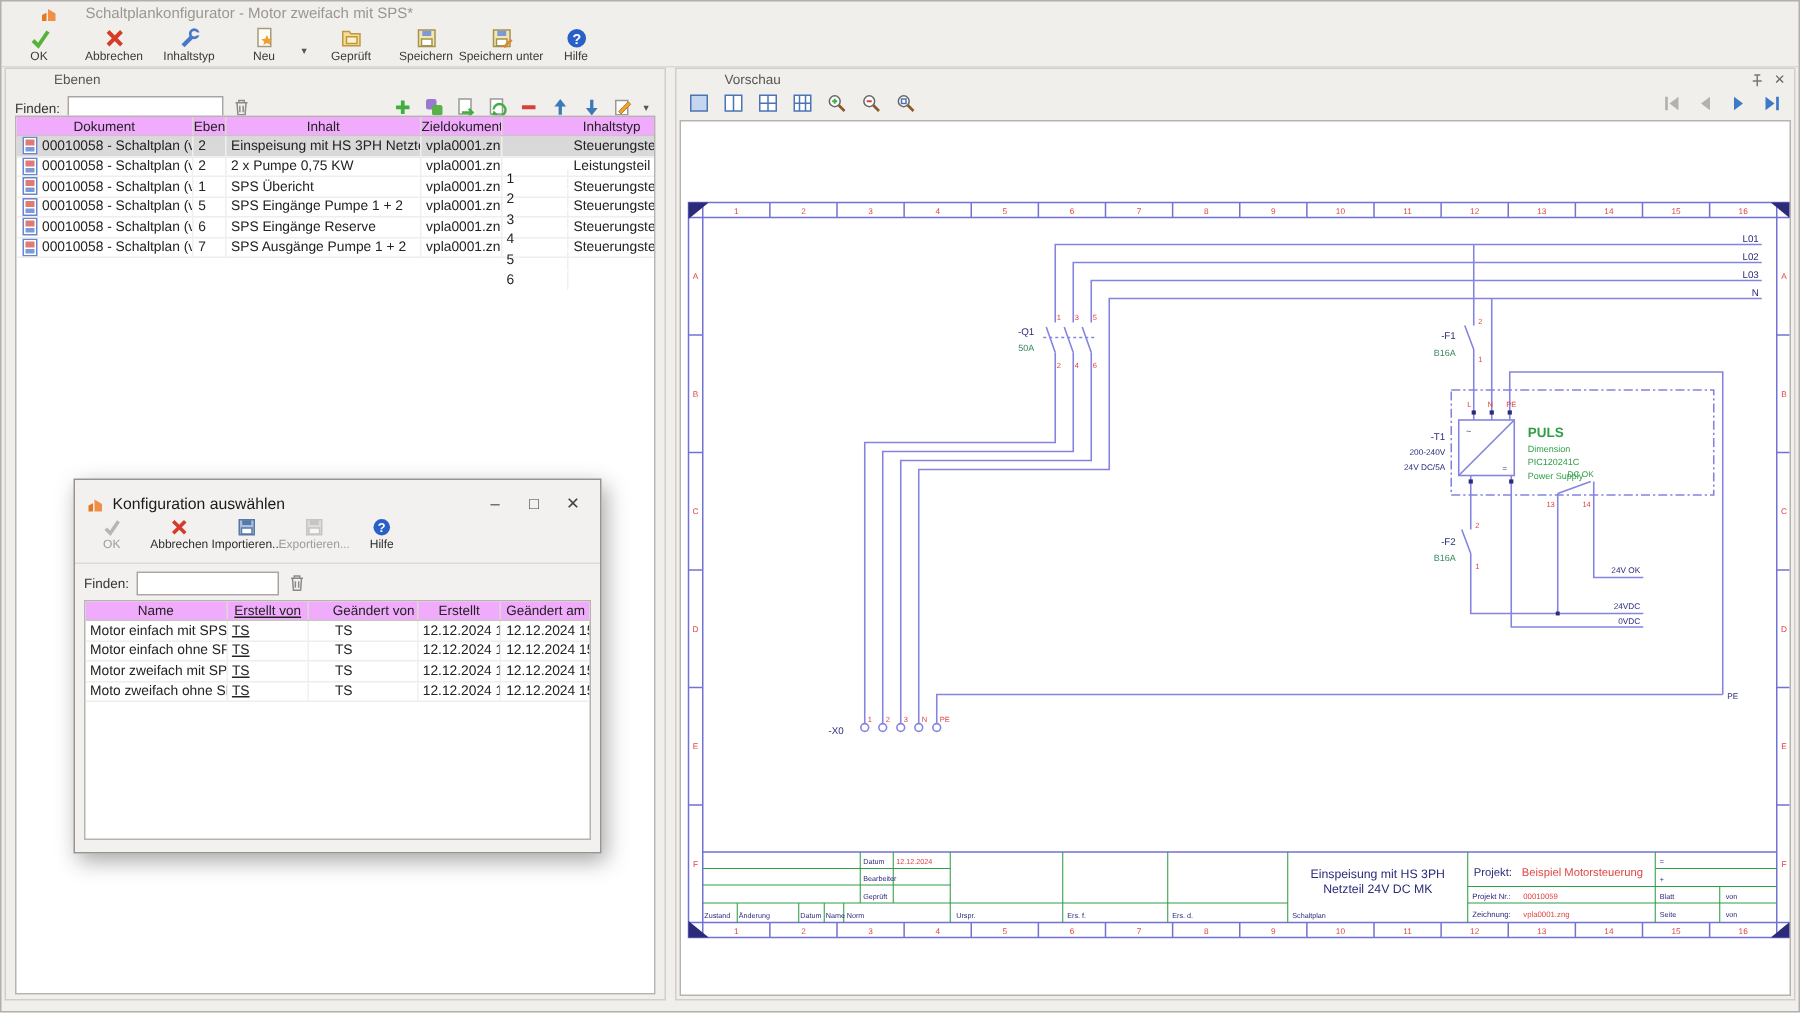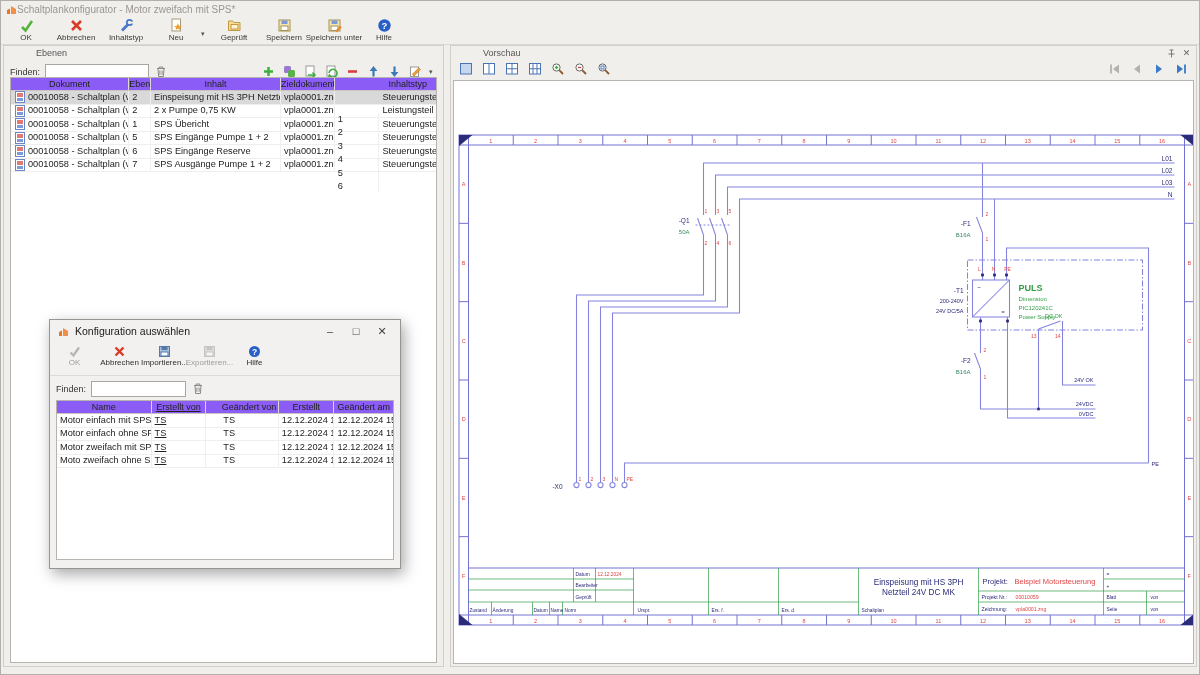--- a/index.html
+++ b/index.html
@@ -1,20 +1,20 @@
 <!DOCTYPE html>
 <html style="--wire: #8484e0; --frame: #7272d4; --sred: #e04545; --sgreen: #2f9e44; --snavy: #2b2b7a; --rating: #3c8a64; --sel: #d9d9d9; --accent: #3a6cc8;"><head>
 <meta charset="utf-8">
 <style>
   * { margin:0; padding:0; box-sizing:border-box; }
   html,body { width:1200px; height:675px; overflow:hidden; }
   body { font-family:"Liberation Sans", sans-serif; background:#f1efec; border:1px solid #b3afaa; position:relative; color:#222; }
 
   
-  .titlebar { height:16px; display:flex; align-items:center; gap:0; padding-left:5px; color:#9b9691; font-size:10px; }
+  .titlebar { height:16px; display:flex; align-items:center; gap:19px; padding-left:5px; color:#9b9691; font-size:10px;margin-left:21px; }
   
   .maintoolbar { height:28px; display:flex; align-items:flex-start; padding-top:1px; border-bottom:1px solid #dcd8d3; position:relative; }
   .tbtn { width:50px; display:flex; flex-direction:column; align-items:center; font-size:8px; color:#3a3a3a; white-space:nowrap; cursor:default; }
   .tbtn .ticon { height:15px; display:flex; align-items:center; justify-content:center; }
   .caret { font-size:7px; color:#555; align-self:center; margin-top:6px; width:8px; }
 
   
   .panel { position:absolute; top:44px; bottom:7px; background:#f1efec; border:1px solid #d2cfca; }
   #ebenen-panel { left:2px; width:441px; }
   #vorschau-panel { left:449px; right:2px; }
@@ -23,21 +23,21 @@
   .capicon { width:11px; height:11px; display:flex; align-items:center; justify-content:center; color:#666; font-size:9px; margin-left:4px; }
 
   .findrow { height:25px; display:flex; align-items:center; padding:0 6px; gap:5px; font-size:9px; color:#333; }
   .findinput { width:104px; height:16px; border:1px solid #a9a6a2; background:#fff; font-size:9px; padding:0 2px; font-family:"Liberation Sans",sans-serif; }
   .iconstrip { display:flex; align-items:center; gap:7px; margin-left:auto; }
   .mini { width:14px; height:14px; display:flex; align-items:center; justify-content:center; }
 
   
   .datatable { position:absolute; left:6px; right:6px; background:#fff; border:1px solid #b7b4b0; font-size:9.2px; overflow:hidden; }
   #ebenen-table { top:31px; bottom:3px; }
-  .thead { display:flex; background:#8b5cf6; border-bottom:1px solid #c9c6c2; height:13px; }
+  .thead { display:flex; background:#f0abfc; border-bottom:1px solid #c9c6c2; height:13px; }
   .thcell { text-align:center; font-size:9px; color:#222; border-right:1px solid #dbd8d4; overflow:hidden; line-height:13px; }
   .trow { display:flex; height:13.5px; border-bottom:1px solid #efeeec; align-items:center; }
   .trow.sel { background:var(--sel,#d9d9d9); }
   .tcell { padding-left:3px; white-space:nowrap; overflow:hidden; border-right:1px solid #f0efed; height:100%; line-height:13px; display:flex; align-items:center; }
   
   .t-eb .c0 { width:119px; } .t-eb .c1 { width:22px; } .t-eb .c2 { width:131px; }
   .t-eb .c3 { width:54px; } .t-eb .c4 { width:45px;margin-top:44px; } .t-eb .c5 { width:57px; border-right:none; }
   .row-icon { width:10px; height:12px; border:1px solid #6a86c8; background:#fff; position:relative; flex:none; margin:0 3px 0 1px; }
   .row-icon::before { content:""; position:absolute; left:1px; right:1px; top:1px; height:4px; background:#e07b74; }
   .row-icon::after { content:""; position:absolute; left:1px; right:1px; bottom:1px; height:3px; background:#7e99d8; }
@@ -56,21 +56,21 @@
   .sred  { fill:var(--sred); font-size:5px; }
   .sgrn  { fill:var(--sgreen); font-size:6px; }
   .srate { fill:var(--rating); font-size:6px; }
   .tb    { fill:var(--snavy); font-size:4.8px; }
   .tbr   { fill:var(--sred); font-size:4.8px; }
   .tbig  { fill:var(--snavy); font-size:8.2px; }
   .rul   { fill:var(--sred); font-size:5.5px; text-anchor:middle; }
 
   
   #dialog { position:absolute; left:48px; top:318px; width:352px; height:250px; background:#f3f1ef; border:1px solid #989590; box-shadow:3px 5px 14px rgba(0,0,0,.35); }
-  .dtitle { height:22px; display:flex; align-items:center; gap:6px; padding:0 8px; font-size:10.5px; color:#1a1a1a; }
+  .dtitle { height:22px; display:flex; align-items:flex-end; gap:6px; padding:0 8px; font-size:10.5px; color:#1a1a1a; }
   .dwinbtn { width:20px; text-align:center; color:#444; font-size:11px; }
   .dtoolbar { height:34px; display:flex; align-items:flex-start; padding:2px 0 0 2px; border-bottom:1px solid #dedbd7; }
   .dbtn { width:45px; display:flex; flex-direction:column; align-items:center; font-size:8px; color:#2e2e2e; white-space:nowrap; }
   .dbtn.dis { color:#9e9b97; }
   .dbtn .ticon { height:14px; display:flex; align-items:center; justify-content:center; }
   #dialog-table { top:80px; bottom:8px; font-size:9.2px; }
   .t-dl .c0 { width:97px; } .t-dl .c1 { width:56px;text-decoration:underline; } .t-dl .c2 { width:60px;margin-left:14px; }
   .t-dl .c3 { width:57px; } .t-dl .c4 { width:60px; border-right:none; }
 </style>
 </head>

